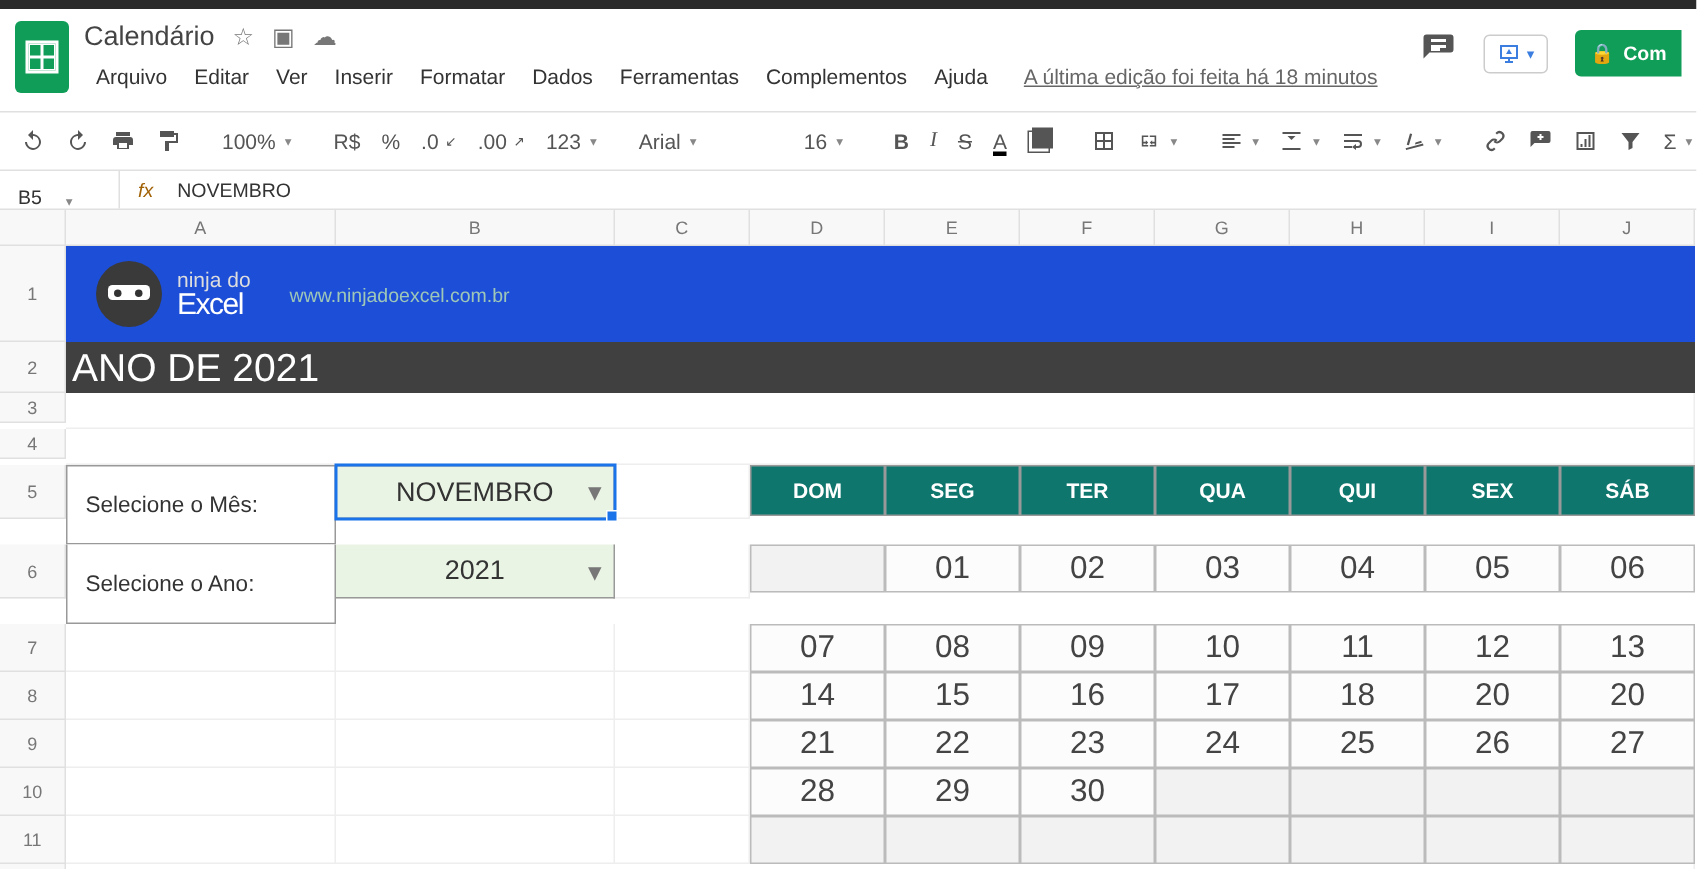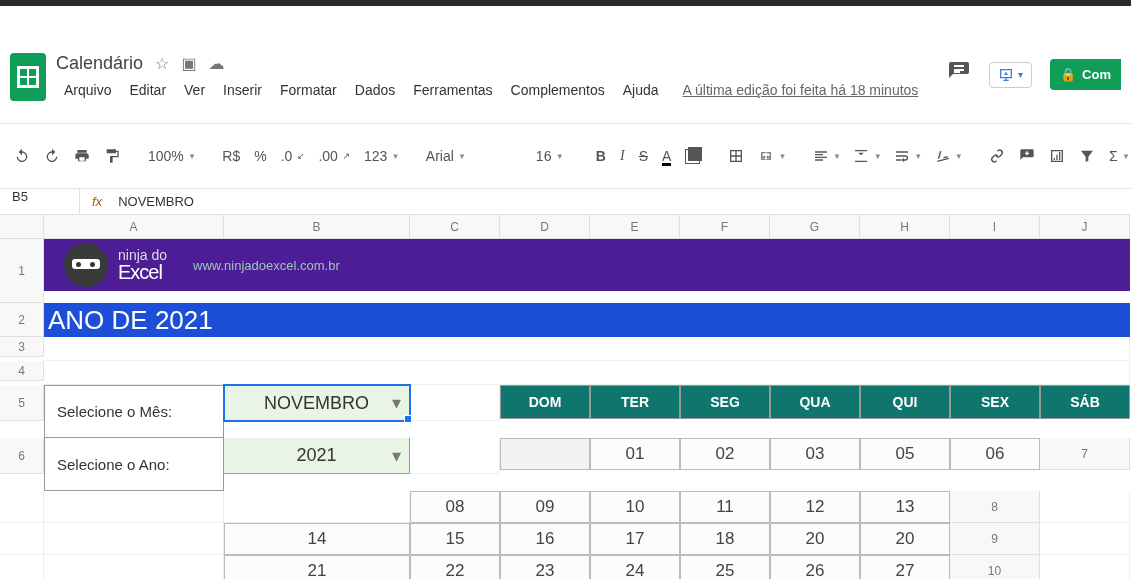--- a/index.html
+++ b/index.html
@@ -10,21 +10,20 @@
     font-size: 13px;
     color: #333;
     overflow: hidden;
   }
   .top-dark { height: 6px; background: #2b2b2b; }
   .titlebar {
     display: flex;
     align-items: flex-start;
     padding: 6px 10px 0 10px;
     position: relative;
-    margin-top: 39px;
   }
   .doc-icon {
     width: 36px; height: 48px;
     background: #0f9d58;
     border-radius: 4px;
     display: flex; align-items: center; justify-content: center;
     margin-right: 10px;
     margin-top: 2px;
   }
   .doc-icon-inner {
@@ -52,36 +51,36 @@
     padding: 4px 8px; display: flex; align-items: center; gap: 4px;
     color: #3c7ee0;
   }
   .share-btn {
     background: #0f9d58; color: #fff; border-radius: 4px 0 0 4px;
     padding: 8px 10px; font-weight: bold; display: flex; align-items: center; gap: 6px;
   }
   .toolbar {
     border-top: 1px solid #e0e0e0;
     border-bottom: 1px solid #e0e0e0;
-    padding: 20px 10px;
+    padding: 7px 10px;
     display: flex; align-items: center; gap: 6px;
-    margin-top: 21px;
+    margin-top: 11px;
     color: #555;
   }
   .tb { padding: 4px 4px; display: flex; align-items: center; gap: 2px; font-size: 14px; }
   .tb-sep { width: 1px; height: 20px; background: #ddd; margin: 0 4px; }
   .tb-dd::after { content: "▾"; font-size: 9px; color: #888; margin-left: 4px; }
   .tb-box { border: none; min-width: 40px; text-align: center; }
   .name-box-row {
     display: flex; align-items: center;
     border-bottom: 1px solid #e0e0e0;
     font-size: 13px;
     height: 26px;
   }
-  .name-box { width: 80px; padding-left: 12px; color: #333; border-right: 1px solid #e0e0e0; height: 100%; display: flex; align-items: flex-start; gap: 16px; flex-direction: column;}
+  .name-box { width: 80px; padding-left: 12px; color: #333; border-right: 1px solid #e0e0e0; height: 100%; display: flex; align-items: flex-end; gap: 16px;}
   .fx { color: #a16207; font-style: italic; padding: 0 12px; }
   .cell-content { padding-left: 4px; }
   
   .sheet {
     position: relative;
     display: grid;
     grid-template-columns: 44px 180px 186px 90px 90px 90px 90px 90px 90px 90px 90px;
     font-size: 12px;
   }
   .colhdr, .rowhdr, .corner {
@@ -92,22 +91,22 @@
   }
   .rowhdr { height: 100%; }
   .cell {
     border-right: 1px solid #eee; border-bottom: 1px solid #eee;
     min-height: 24px;
     display: flex; align-items: center; padding: 0 4px;
     background: #fff;
   }
   
   .banner {
-    background: #4c1d95;
-    height: 52px;
+    background: #1d4ed8;
+    height: 64px;
     display: flex; align-items: center;
     padding-left: 20px;
     grid-column: 2 / 12;
     position: relative;
   }
   .banner .ninja {
     width: 44px; height: 44px; background: #3a3a3a; border-radius: 50%;
     margin-right: 10px; position: relative;
   }
   .banner .ninja::before {
@@ -118,21 +117,21 @@
     content: ""; position: absolute; left: 12px; top: 19px;
     width: 5px; height: 5px; background: #333; border-radius: 50%;
     box-shadow: 14px 0 0 #333;
   }
   .banner-text { color: #ddd; line-height: 1; }
   .banner-top { font-size: 14px; }
   .banner-bottom { font-size: 20px; font-weight: normal; color: #fff; letter-spacing: -1px;}
   .banner-url { color: #9ec7b7; font-size: 13px; margin-left: 26px; }
   
   .blackbar {
-    background: #1d4ed8; color: #fff; font-size: 26px;
+    background: #404040; color: #fff; font-size: 26px;
     grid-column: 2 / 12; height: 34px;
     display: flex; align-items: center; padding-left: 4px;
   }
   
   .label-cell {
     font-weight: normal; font-size: 15px; justify-content: flex-start;
     padding-left: 12px;
     border: 1px solid #999;
     height: 53px;
   }
@@ -160,21 +159,21 @@
     position: absolute; right: 8px; color: #777;
   }
   
   .calhdr {
     background: #0f766e; color: #fff; font-weight: bold;
     text-align: center; justify-content: center;
     border: 1px solid #999; height: 34px; font-size: 14px;
   }
   .calcell {
     border: 1px solid #bbb;
-    height: 32px; font-size: 17px; color: #444;
+    height: 32px; font-size: 21px; color: #444;
     justify-content: center;
     background: #fcfcfc;
   }
   .calcell.empty { background: #f2f2f2; }
   
   .h-r1 { height: 64px; }
   .h-r2 { height: 34px; }
   .h-r3, .h-r4 { height: 20px; }
   .h-r5, .h-r6 { height: 36px; }
   .h-r7, .h-r8, .h-r9, .h-r10, .h-r11, .h-r12 { height: 32px; }
@@ -382,45 +381,47 @@
   <div class="cell h-r4" style="grid-column:2/12"></div>
 
   <div class="rowhdr h-r5">5</div>
   <div class="cell label-cell">Selecione o Mês:</div>
   <div class="cell dd-cell selected">
     <span>NOVEMBRO</span>
     <span class="dd-arrow">▾</span>
   </div>
   <div class="cell h-r5"></div>
   <div class="cell calhdr">DOM</div>
+  <div class="cell calhdr">SEG</div>
   <div class="cell calhdr">TER</div>
-  <div class="cell calhdr">SEG</div>
   <div class="cell calhdr">QUA</div>
   <div class="cell calhdr">QUI</div>
   <div class="cell calhdr">SEX</div>
   <div class="cell calhdr">SÁB</div>
 
   <div class="rowhdr h-r6">6</div>
   <div class="cell label-cell" style="border-top:none">Selecione o Ano:</div>
   <div class="cell dd-cell" style="border-top:none">
     <span>2021</span>
     <span class="dd-arrow">▾</span>
   </div>
   <div class="cell h-r6"></div>
   <div class="cell calcell empty"></div>
   <div class="cell calcell">01</div>
   <div class="cell calcell">02</div>
   <div class="cell calcell">03</div>
+  <div class="cell calcell">04</div>
   <div class="cell calcell">05</div>
   <div class="cell calcell">06</div>
 
   <div class="rowhdr h-r7">7</div>
   <div class="cell h-r7"></div>
   <div class="cell h-r7"></div>
   <div class="cell h-r7"></div>
+  <div class="cell calcell">07</div>
   <div class="cell calcell">08</div>
   <div class="cell calcell">09</div>
   <div class="cell calcell">10</div>
   <div class="cell calcell">11</div>
   <div class="cell calcell">12</div>
   <div class="cell calcell">13</div>
 
   <div class="rowhdr h-r8">8</div>
   <div class="cell h-r8"></div>
   <div class="cell h-r8"></div>

